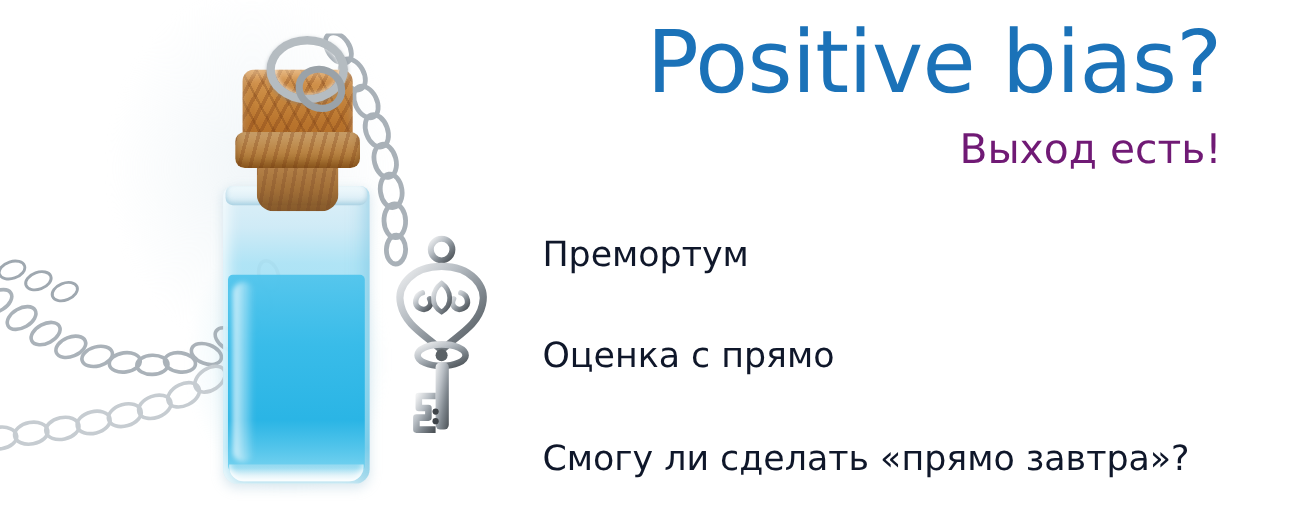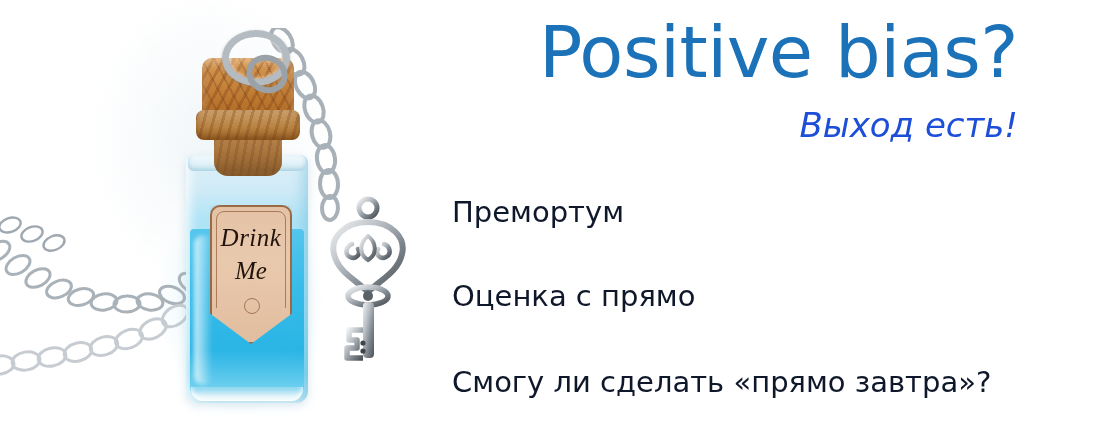--- a/index.html
+++ b/index.html
@@ -285,24 +285,23 @@
     white-space: nowrap;
     font-family: "DejaVu Sans", sans-serif;
   }
   .subtitle {
     position: absolute;
     right: 76px;
     top: 108px;
     font-size: 34px;
     font-weight: 400;
     line-height: 1;
-    color: #1d4ed8;
+    color: #701a75;
     white-space: nowrap;
     font-family: "DejaVu Sans", sans-serif;
-    font-style: italic;
   }
   .bullets {
     position: absolute;
     left: 32px;
     top: 198px;
     width: 640px;
   }
   .bullet {
     font-size: 29px;
     font-weight: 400;
@@ -374,28 +373,20 @@
       </svg>
 
       <div class="bottle">
         <div class="bottle-glass"></div>
         <div class="bottle-liquid"></div>
         <div class="bottle-liquid-sheen"></div>
         <div class="bottle-rim"></div>
         <div class="bottle-bottom"></div>
       </div>
 
-      <div class="label">
-        <div class="label-inner"></div>
-        <div class="label-text">
-          <span class="l1">Drink</span>
-          <span class="l2">Me</span>
-        </div>
-        <div class="label-dot"></div>
-      </div>
 
       <div class="cork">
         <div class="cork-plug"></div>
         <div class="cork-body"></div>
         <div class="cork-lip"></div>
       </div>
 
       <div class="ring-big"></div>
       <div class="ring-small"></div>
 

